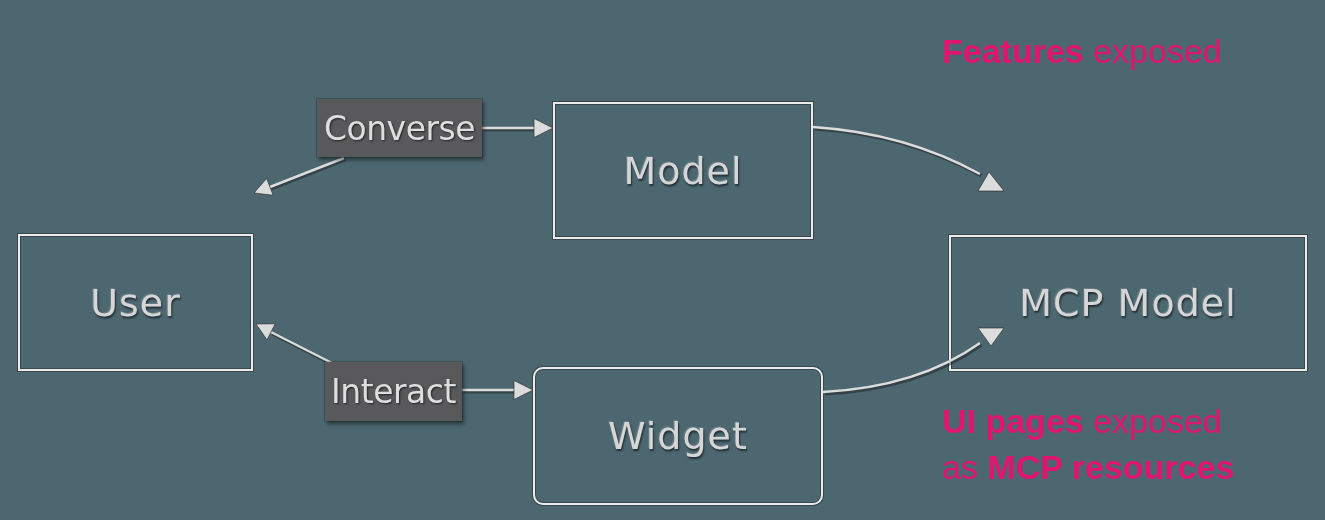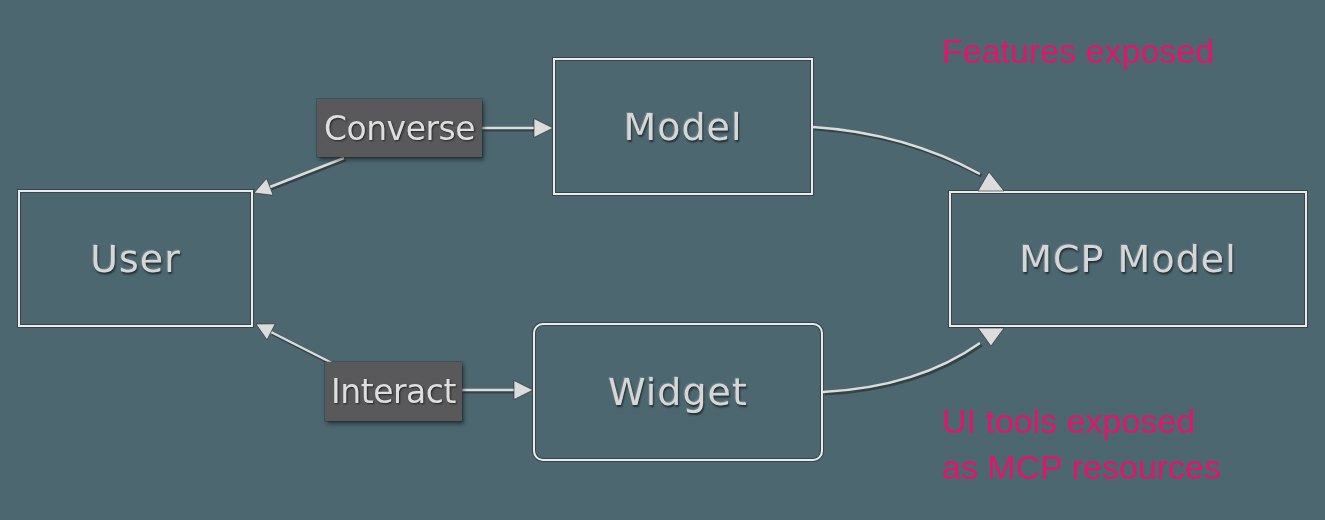--- a/index.html
+++ b/index.html
@@ -20,20 +20,21 @@
     overflow:hidden;
     font-family:"DejaVu Sans", sans-serif;
   }
   .node{
     position:absolute;
     border:2px solid var(--box-border);
     box-shadow:0 0 0 1px rgba(30,30,30,.45), inset 0 0 0 1px rgba(30,30,30,.45);
     display:flex;align-items:center;justify-content:center;
     box-sizing:border-box;
     z-index:1;
+    margin-top:44px;
   }
   .node-label{
     color:var(--node-text);
     font-size:38px;
     letter-spacing:1px;
     text-shadow:1px 2px 2px rgba(0,0,0,.55), -1px -1px 1px rgba(255,255,255,.18);
   }
   .chip{
     position:absolute;
     background:var(--chip-bg);
@@ -58,21 +59,21 @@
   .head{fill:var(--line);stroke:rgba(25,25,25,.55);stroke-width:1;}
   .anno{
     position:absolute;
     font-family:"Liberation Sans", sans-serif;
     font-size:34px;
     line-height:46px;
     color:var(--accent);
     z-index:3;
     white-space:nowrap;
   }
-  .anno b{font-weight:400;}
+  .anno b{font-weight:700;}
   .anno span{font-weight:400;}
 </style>
 </head>
 <body>
 
 <div id="stage">
 
   <svg id="edges" viewBox="0 0 1325 520">
 
     <g>
@@ -134,17 +135,17 @@
 
   <div class="chip" style="left:325px;top:362px;width:137px;height:59px;">
     <span class="chip-label">Interact</span>
   </div>
 
   <div class="anno" style="left:942px;top:28px;">
     <div><b>Features</b><span> exposed</span></div>
   </div>
 
   <div class="anno" style="left:942px;top:398px;">
-    <div><b>UI tools</b><span> exposed</span></div>
+    <div><b>UI pages</b><span> exposed</span></div>
     <div><span>as </span><b>MCP resources</b></div>
   </div>
 
 </div>
 
 </body></html>

